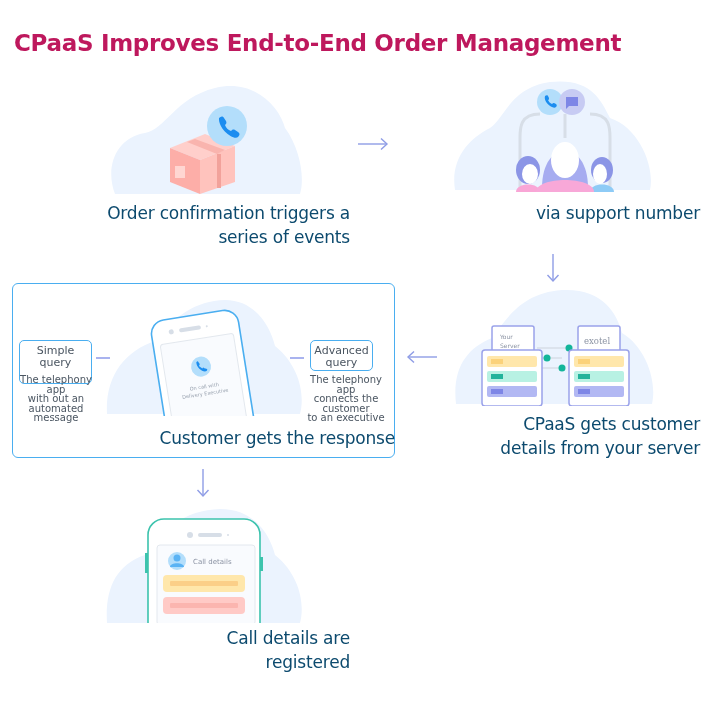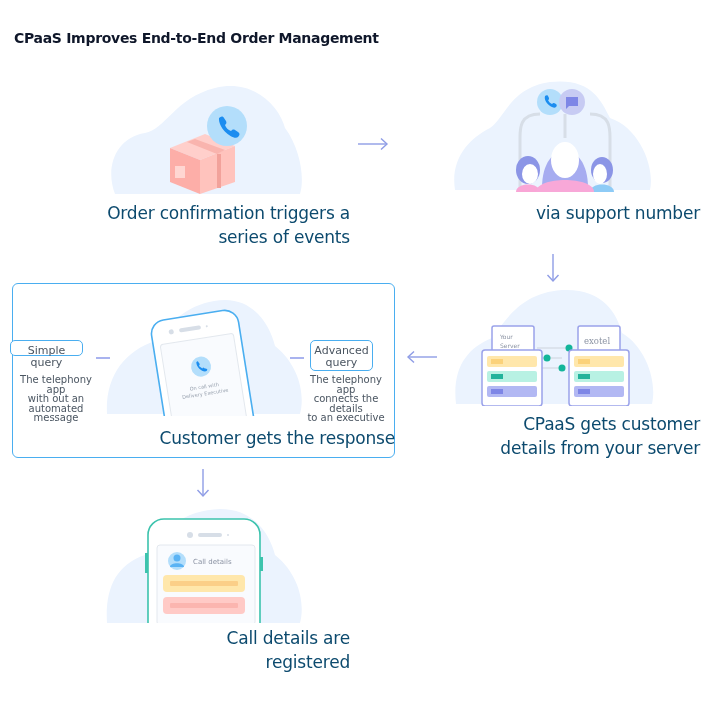--- a/index.html
+++ b/index.html
@@ -1,18 +1,18 @@
 <!DOCTYPE html>
 <html><head>
 <meta charset="utf-8">
 <style>
   html, body { margin:0; padding:0; background:#ffffff; }
   body { width:703px; height:703px; position:relative; overflow:hidden; font-family:"DejaVu Sans", sans-serif; color:#4a5561; }
   .abs { position:absolute; }
-  .title { left:14px; top:30px; font-size:14px; font-weight:bold; color:#0f172a; letter-spacing:-0.3px; white-space:nowrap; }
+  .title { left:14px; top:30px; font-size:23px; font-weight:bold; color:#be185d; letter-spacing:-0.3px; white-space:nowrap; }
   .caption { font-size:17px; color:#0c4a6e; text-align:right; line-height:24px; letter-spacing:-0.2px; }
   .arrow { position:absolute; }
   .response-box { left:12px; top:283px; width:383px; height:175px; border:1.5px solid #4aaef0; border-radius:6px; box-sizing:border-box; }
   .qbox { position:absolute; border:1.5px solid #4aaef0; border-radius:5px; background:#fff; text-align:center; font-size:11px; line-height:12px; color:#4a5561; box-sizing:border-box; padding-top:4px; }
   .qdesc { position:absolute; text-align:center; font-size:10px; line-height:9.5px; color:#4a5561; }
   .qline { position:absolute; height:1.5px; background:#a9b3ef; }
 </style>
 </head>
 <body>
 
@@ -124,39 +124,39 @@
     <rect x="80" y="29" width="22" height="4" rx="2" fill="#d7dee7"></rect>
     <circle cx="108" cy="31" r="1" fill="#d7dee7"></circle>
     <rect x="59" y="42" width="74" height="100" rx="3" fill="#f9fbfe" stroke="#e3e8ee" stroke-width="1"></rect>
     <circle cx="96" cy="70" r="10" fill="#b3defb"></circle>
     <path d="M92,65 c1,-1 2,-1 2,0 l1,2 c0,1 0,1 -1,2 c1,1 2,2 3,3 c1,-1 1,-1 2,0 l2,1 c1,1 1,1 0,2 c-3,2 -10,-4 -9,-10 z" fill="#1b8df0"></path>
     <text x="96" y="92" text-anchor="middle" font-family="DejaVu Sans, sans-serif" font-size="5" fill="#9aa3b0">On call with</text>
     <text x="96" y="99" text-anchor="middle" font-family="DejaVu Sans, sans-serif" font-size="5" fill="#9aa3b0">Delivery Executive</text>
   </g>
 </svg>
 
-<div class="qbox" style="left:10px;top:340px;width:73px;height:16px">
+<div class="qbox" style="left:19px;top:340px;width:73px;height:44px">
   <div>Simple</div>
   <div>query</div>
 </div>
 <div class="qline" style="left:96px;top:357px;width:14px"></div>
 <div class="qdesc" style="left:12px;top:375px;width:88px">
   <div>The telephony app</div>
   <div>with out an</div>
   <div>automated message</div>
 </div>
 
 <div class="qbox" style="left:310px;top:340px;width:63px;height:31px">
   <div>Advanced</div>
   <div>query</div>
 </div>
 <div class="qline" style="left:290px;top:357px;width:14px"></div>
 <div class="qdesc" style="left:300px;top:375px;width:92px">
   <div>The telephony app</div>
-  <div>connects the details</div>
+  <div>connects the customer</div>
   <div>to an executive</div>
 </div>
 <div class="abs caption" style="left:12px;top:426px;width:383px">Customer gets the response</div>
 
 <svg class="arrow" style="left:196px;top:468px" width="14" height="30">
   <line x1="7" y1="1" x2="7" y2="28" stroke="#8f9de6" stroke-width="1.4"></line>
   <polyline points="1.5,22 7,28 12.5,22" fill="none" stroke="#8f9de6" stroke-width="1.4"></polyline>
 </svg>
 
 <svg class="abs" style="left:105px;top:505px" width="200" height="118">

